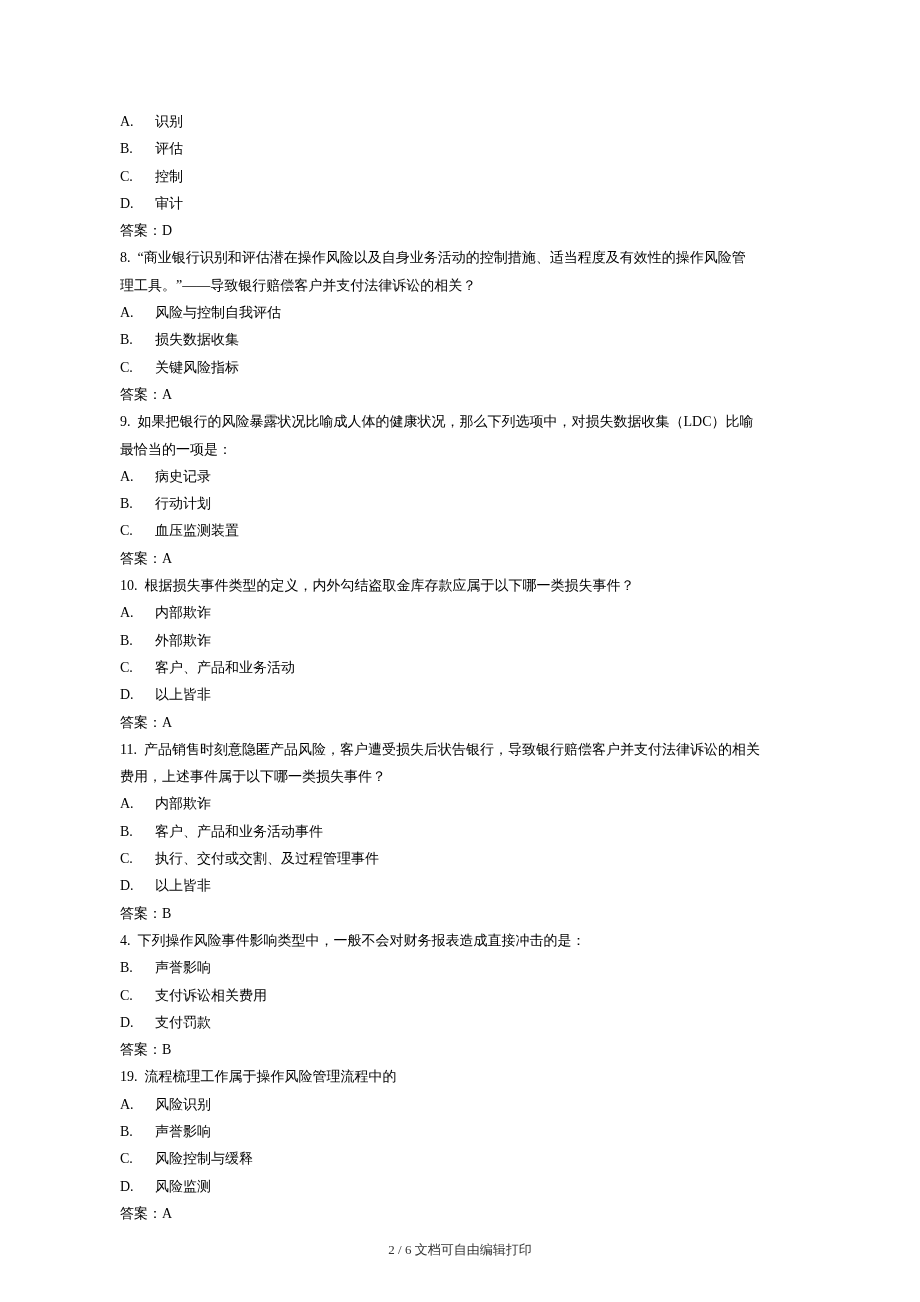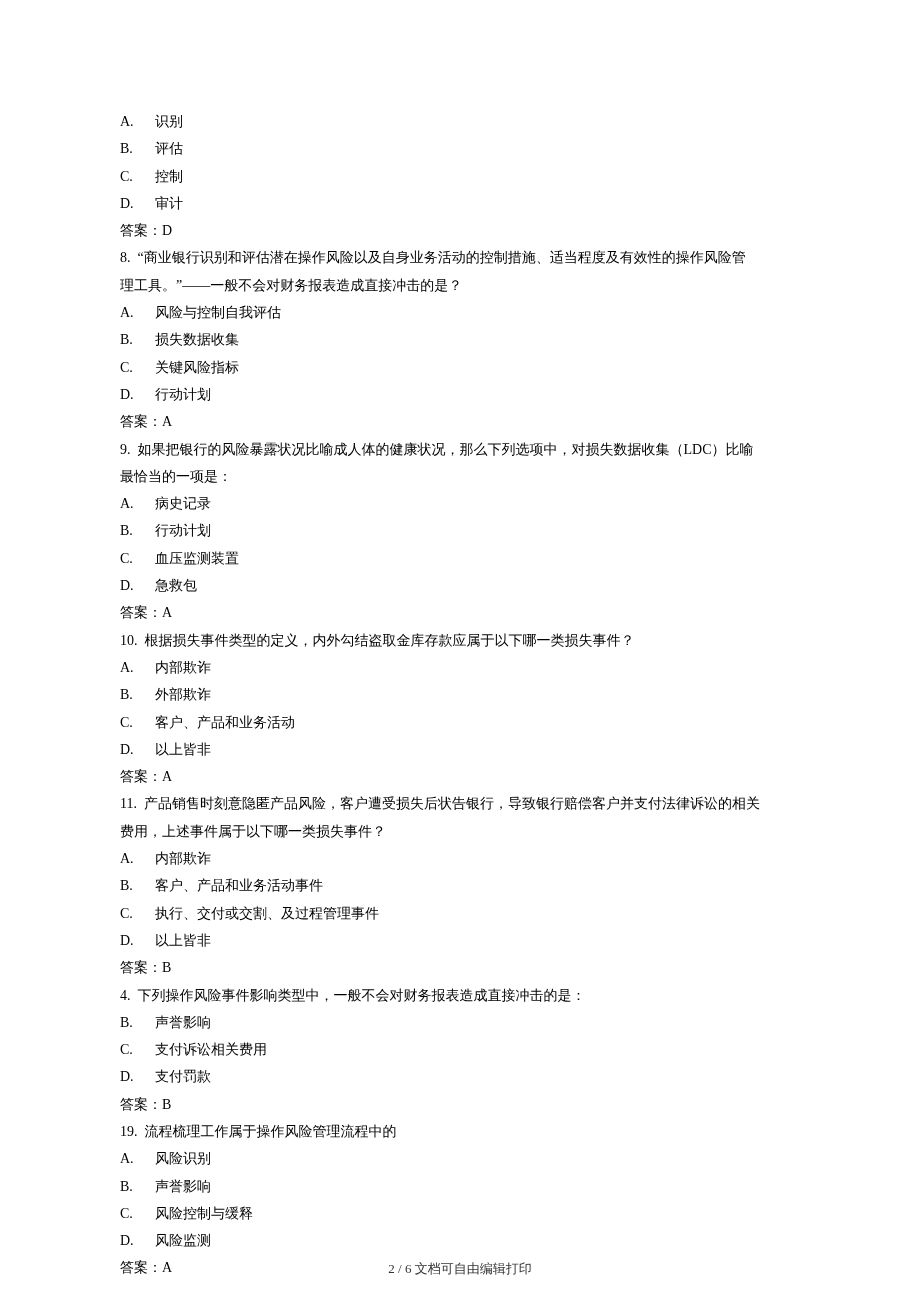--- a/index.html
+++ b/index.html
@@ -43,33 +43,31 @@
 
 <div class="page">
 
   <div class="line"><span class="opt-letter">A.</span><span>识别</span></div>
   <div class="line"><span class="opt-letter">B.</span><span>评估</span></div>
   <div class="line"><span class="opt-letter">C.</span><span>控制</span></div>
   <div class="line"><span class="opt-letter">D.</span><span>审计</span></div>
   <div class="line">答案：D</div>
 
   <div class="line"><span class="qnum">8.</span>&nbsp;&nbsp;<span>“商业银行识别和评估潜在操作风险以及自身业务活动的控制措施、适当程度及有效性的操作风险管</span></div>
-  <div class="line">理工具。”——一般不会对财务报表造成直接冲击的是？</div>
+  <div class="line">理工具。”——导致银行赔偿客户并支付法律诉讼的相关？</div>
   <div class="line"><span class="opt-letter">A.</span><span>风险与控制自我评估</span></div>
   <div class="line"><span class="opt-letter">B.</span><span>损失数据收集</span></div>
   <div class="line"><span class="opt-letter">C.</span><span>关键风险指标</span></div>
-  <div class="line"><span class="opt-letter">D.</span><span>行动计划</span></div>
   <div class="line">答案：A</div>
 
   <div class="line"><span class="qnum">9.</span>&nbsp;&nbsp;<span>如果把银行的风险暴露状况比喻成人体的健康状况，那么下列选项中，对损失数据收集（LDC）比喻</span></div>
   <div class="line">最恰当的一项是：</div>
   <div class="line"><span class="opt-letter">A.</span><span>病史记录</span></div>
   <div class="line"><span class="opt-letter">B.</span><span>行动计划</span></div>
   <div class="line"><span class="opt-letter">C.</span><span>血压监测装置</span></div>
-  <div class="line"><span class="opt-letter">D.</span><span>急救包</span></div>
   <div class="line">答案：A</div>
 
   <div class="line"><span class="qnum">10.</span>&nbsp;&nbsp;<span>根据损失事件类型的定义，内外勾结盗取金库存款应属于以下哪一类损失事件？</span></div>
   <div class="line"><span class="opt-letter">A.</span><span>内部欺诈</span></div>
   <div class="line"><span class="opt-letter">B.</span><span>外部欺诈</span></div>
   <div class="line"><span class="opt-letter">C.</span><span>客户、产品和业务活动</span></div>
   <div class="line"><span class="opt-letter">D.</span><span>以上皆非</span></div>
   <div class="line">答案：A</div>
 
   <div class="line"><span class="qnum">11.</span>&nbsp;&nbsp;<span>产品销售时刻意隐匿产品风险，客户遭受损失后状告银行，导致银行赔偿客户并支付法律诉讼的相关</span></div>

